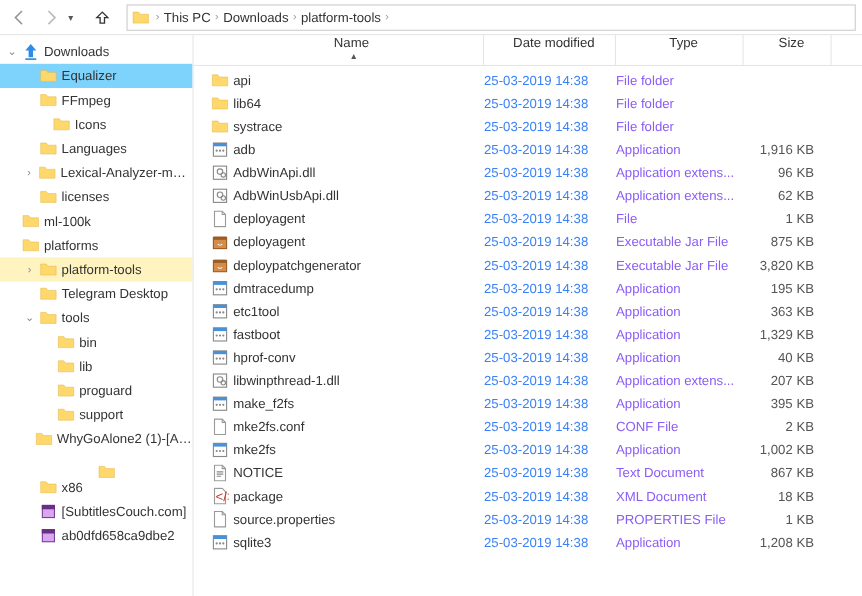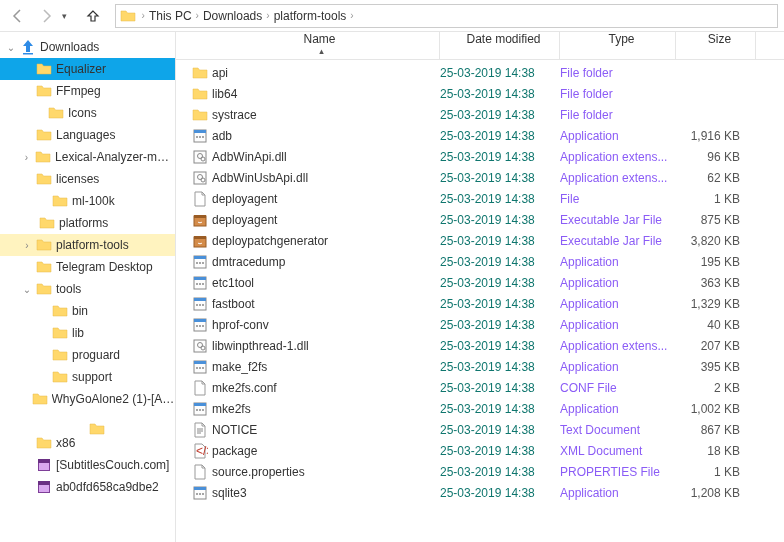--- a/index.html
+++ b/index.html
@@ -11,40 +11,40 @@
 .chev-down { font-size: 9px; color: #555; margin-right: 10px; }
 .up-arrow { color: #333; margin: 0 10px 0 4px; }
 .addrbar { display: flex; align-items: center; flex: 1; height: 24px; border: 1px solid #ccc; padding: 0 4px; }
 .addrbar .sep { color: #999; margin: 0 2px; font-size: 10px; }
 .addrbar .seg { color: #333; padding: 0 2px; }
 .addrbar .fico { width: 16px; height: 16px; margin-right: 4px; }
 
 .main { display: flex; height: calc(100% - 32px); }
 .sidebar { width: 176px; overflow-y: auto; overflow-x: hidden; border-right: 1px solid #e5e5e5; padding-top: 4px; }
 .tree-row { display: flex; align-items: center; height: 22px; white-space: nowrap; }
-.tree-row.sel { background: #0ea5e9; }
+.tree-row.sel { background: #7dd3fc; }
 .twisty { width: 14px; display: inline-flex; justify-content: center; color: #888; font-size: 10px; visibility: hidden; }
 .twisty.vis { visibility: visible; }
 .ico { width: 16px; height: 16px; margin: 0 4px 0 2px; flex-shrink: 0; }
 .tlabel { overflow: hidden; text-overflow: ellipsis; }
 
 .content { flex: 1; display: flex; flex-direction: column; }
 .colhead { display: flex; height: 28px; align-items: center; border-bottom: 1px solid #e5e5e5; padding-left: 16px; }
 .ch { color: #4c607a; border-right: 1px solid #e5e5e5; height: 100%; display: flex; align-items: center; padding-left: 8px; flex-direction: column; }
 .ch-name { width: 248px; }
 .ch-date { width: 120px; }
 .ch-type { width: 116px; }
 .ch-size { width: 80px; }
 .sort { font-size: 9px; margin-left: 4px; color: #555; }
 
 .filelist { flex: 1; overflow-y: auto; padding: 2px 0 0 16px; }
 .frow { display: flex; align-items: center; height: 21px; }
 .c-name { width: 248px; display: flex; align-items: center; }
 .fico { width: 16px; height: 16px; margin-right: 4px; flex-shrink: 0; }
-.c-date { width: 120px; color: #0f766e; }
+.c-date { width: 120px; color: #3b82f6; }
 .c-type { width: 116px; color: #8b5cf6; overflow: hidden; text-overflow: ellipsis; white-space: nowrap; }
 .c-size { width: 80px; text-align: right; padding-right: 16px; color: #555; }
 
 
 svg { display: block; }
 </style>
 </head>
 <body>
 
 <svg width="0" height="0" style="position:absolute">
@@ -171,28 +171,28 @@
         </svg>
         <span class="tlabel">Lexical-Analyzer-master</span>
       </div>
       <div class="tree-row" style="padding-left: 20px;">
         <span class="twisty">›</span>
         <svg class="ico" viewBox="0 0 16 16">
           <use href="#i-folder"></use>
         </svg>
         <span class="tlabel">licenses</span>
       </div>
-      <div class="tree-row" style="padding-left: 36px;">
+      <div class="tree-row" style="padding-left: 4px;">
         <span class="twisty">›</span>
         <svg class="ico" viewBox="0 0 16 16">
           <use href="#i-folder"></use>
         </svg>
         <span class="tlabel">ml-100k</span>
       </div>
-      <div class="tree-row" style="padding-left: 23px;">
+      <div class="tree-row" style="padding-left: 4px;">
         <span class="twisty">›</span>
         <svg class="ico" viewBox="0 0 16 16">
           <use href="#i-folder"></use>
         </svg>
         <span class="tlabel">platforms</span>
       </div>
       <div class="tree-row" style="background: rgb(255, 243, 191); padding-left: 20px;">
         <span class="twisty vis">›</span>
         <svg class="ico" viewBox="0 0 16 16">
           <use href="#i-folder"></use>

